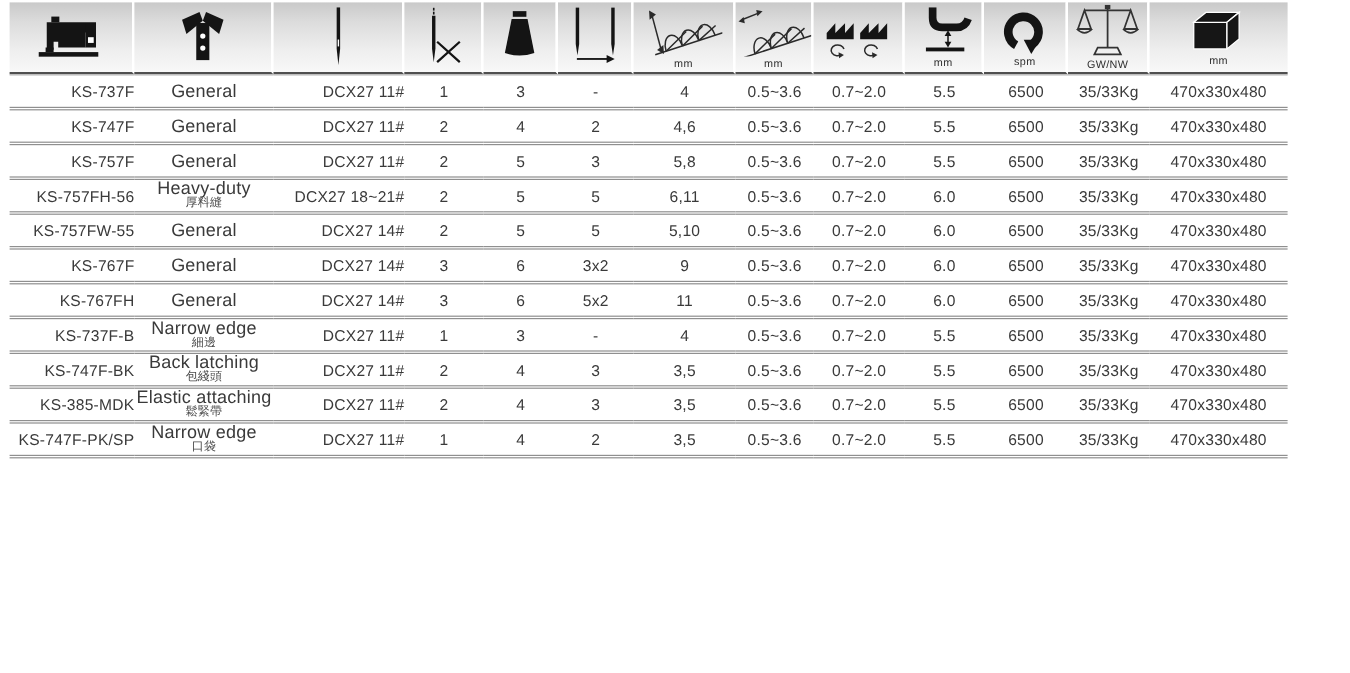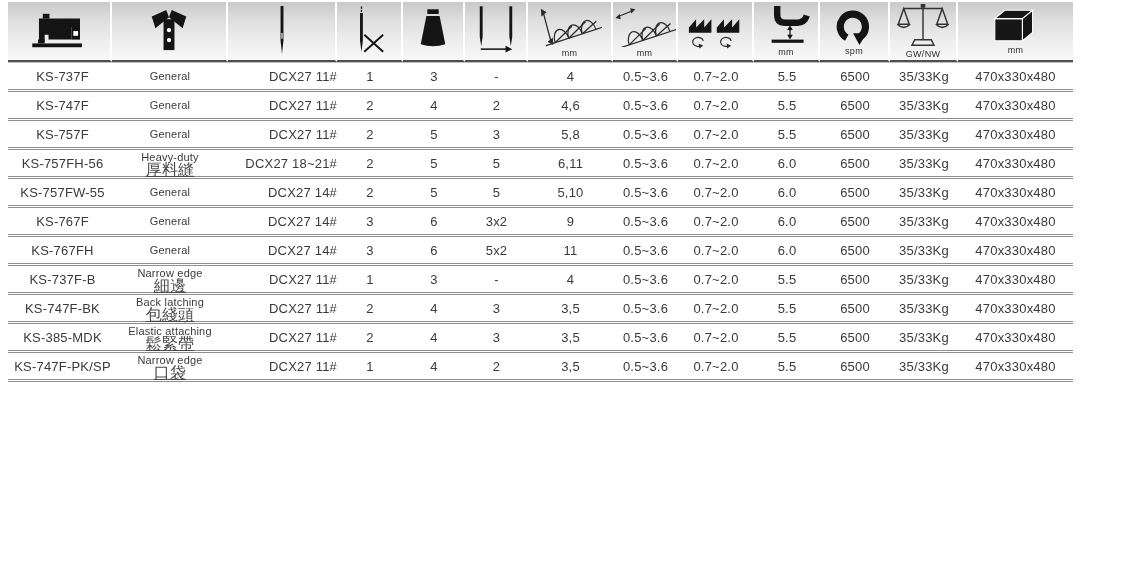--- a/index.html
+++ b/index.html
@@ -21,24 +21,24 @@
   thead th:last-child{border-right:none;}
   .hcell{display:flex;flex-direction:column;align-items:center;justify-content:center;height:58px;}
   .unit{font-size:9px;line-height:10px;color:#2f2f2f;margin-top:1px;letter-spacing:.3px;}
   .unit:empty{display:none;}
   tbody td{
     height:26px;padding:0;text-align:center;vertical-align:middle;
     font-size:13px;letter-spacing:.2px;color:#3a3a3a;
     border-bottom:3px double #8f8f8f;
   }
   tbody tr:first-child td{border-top:1px solid #c0c0c0;}
-  td.c-model{text-align:center;padding-left:5px;}
+  td.c-model{text-align:right;padding-left:5px;}
   td.c-needle{text-align:right;padding-left:9px;}
-  .app-en{font-size:11px;line-height:13px;}
-  .app-zh{font-size:16px;line-height:11px;color:#4a4a4a;text-decoration:underline;}
+  .app-en{font-size:15px;line-height:13px;}
+  .app-zh{font-size:10px;line-height:11px;color:#4a4a4a;}
   .app-zh:empty{display:none;}
   .icn{display:inline-flex;align-items:center;justify-content:center;}
   svg{display:block;}
 </style>
 </head>
 <body>
 
 <div class="sheet">
   <table class="spec">
     <colgroup>

